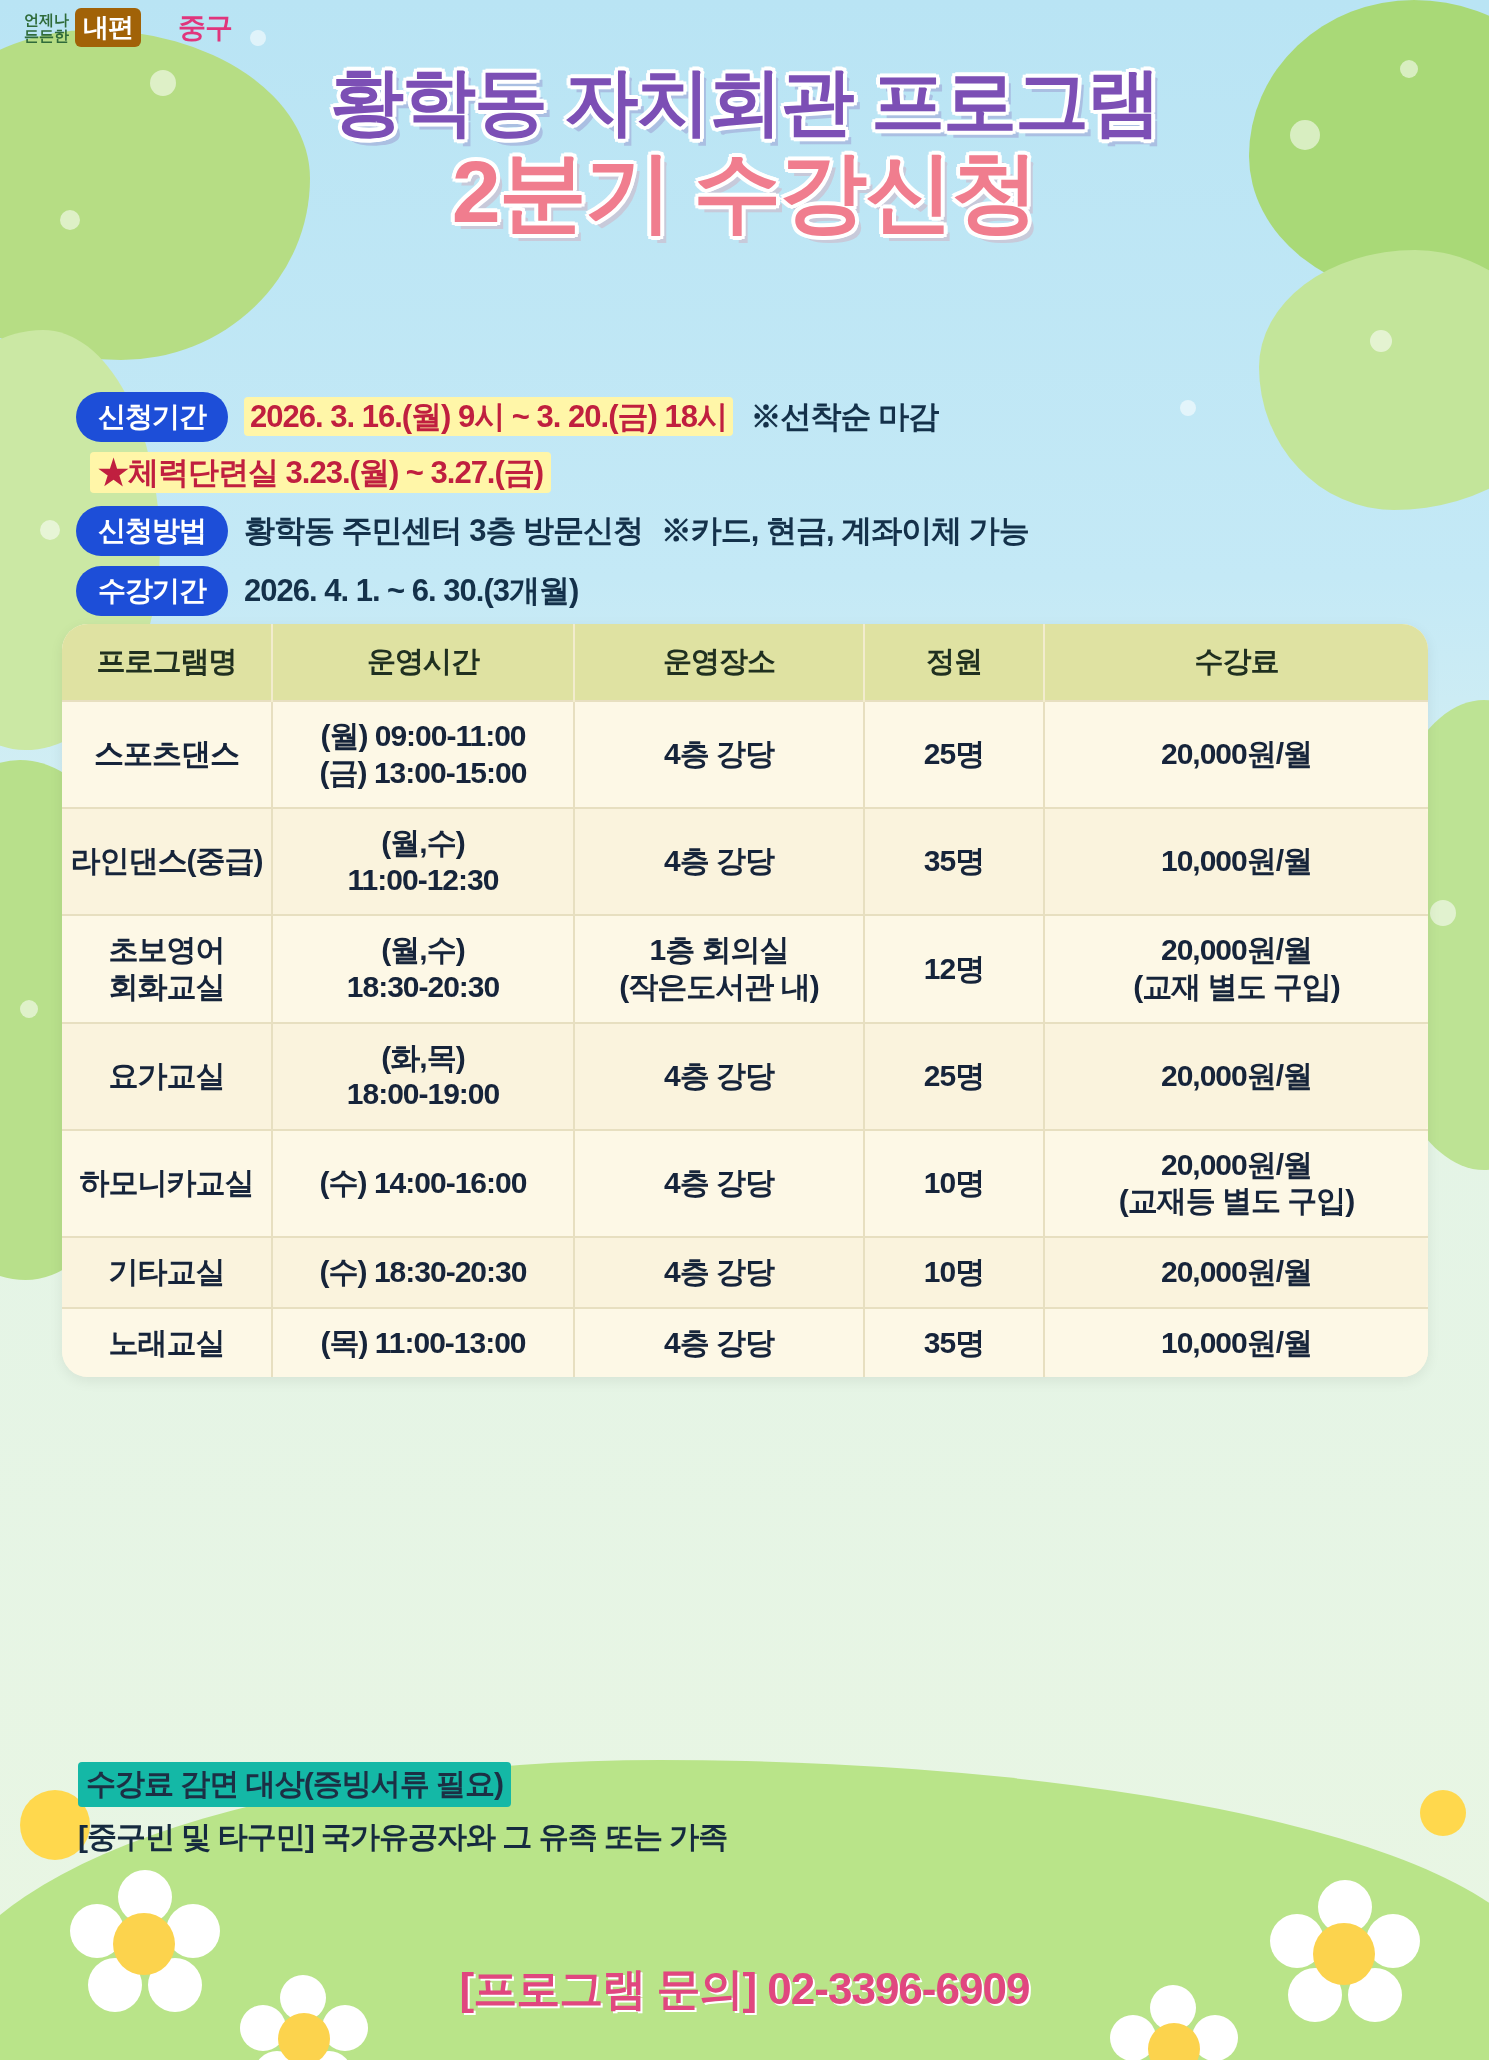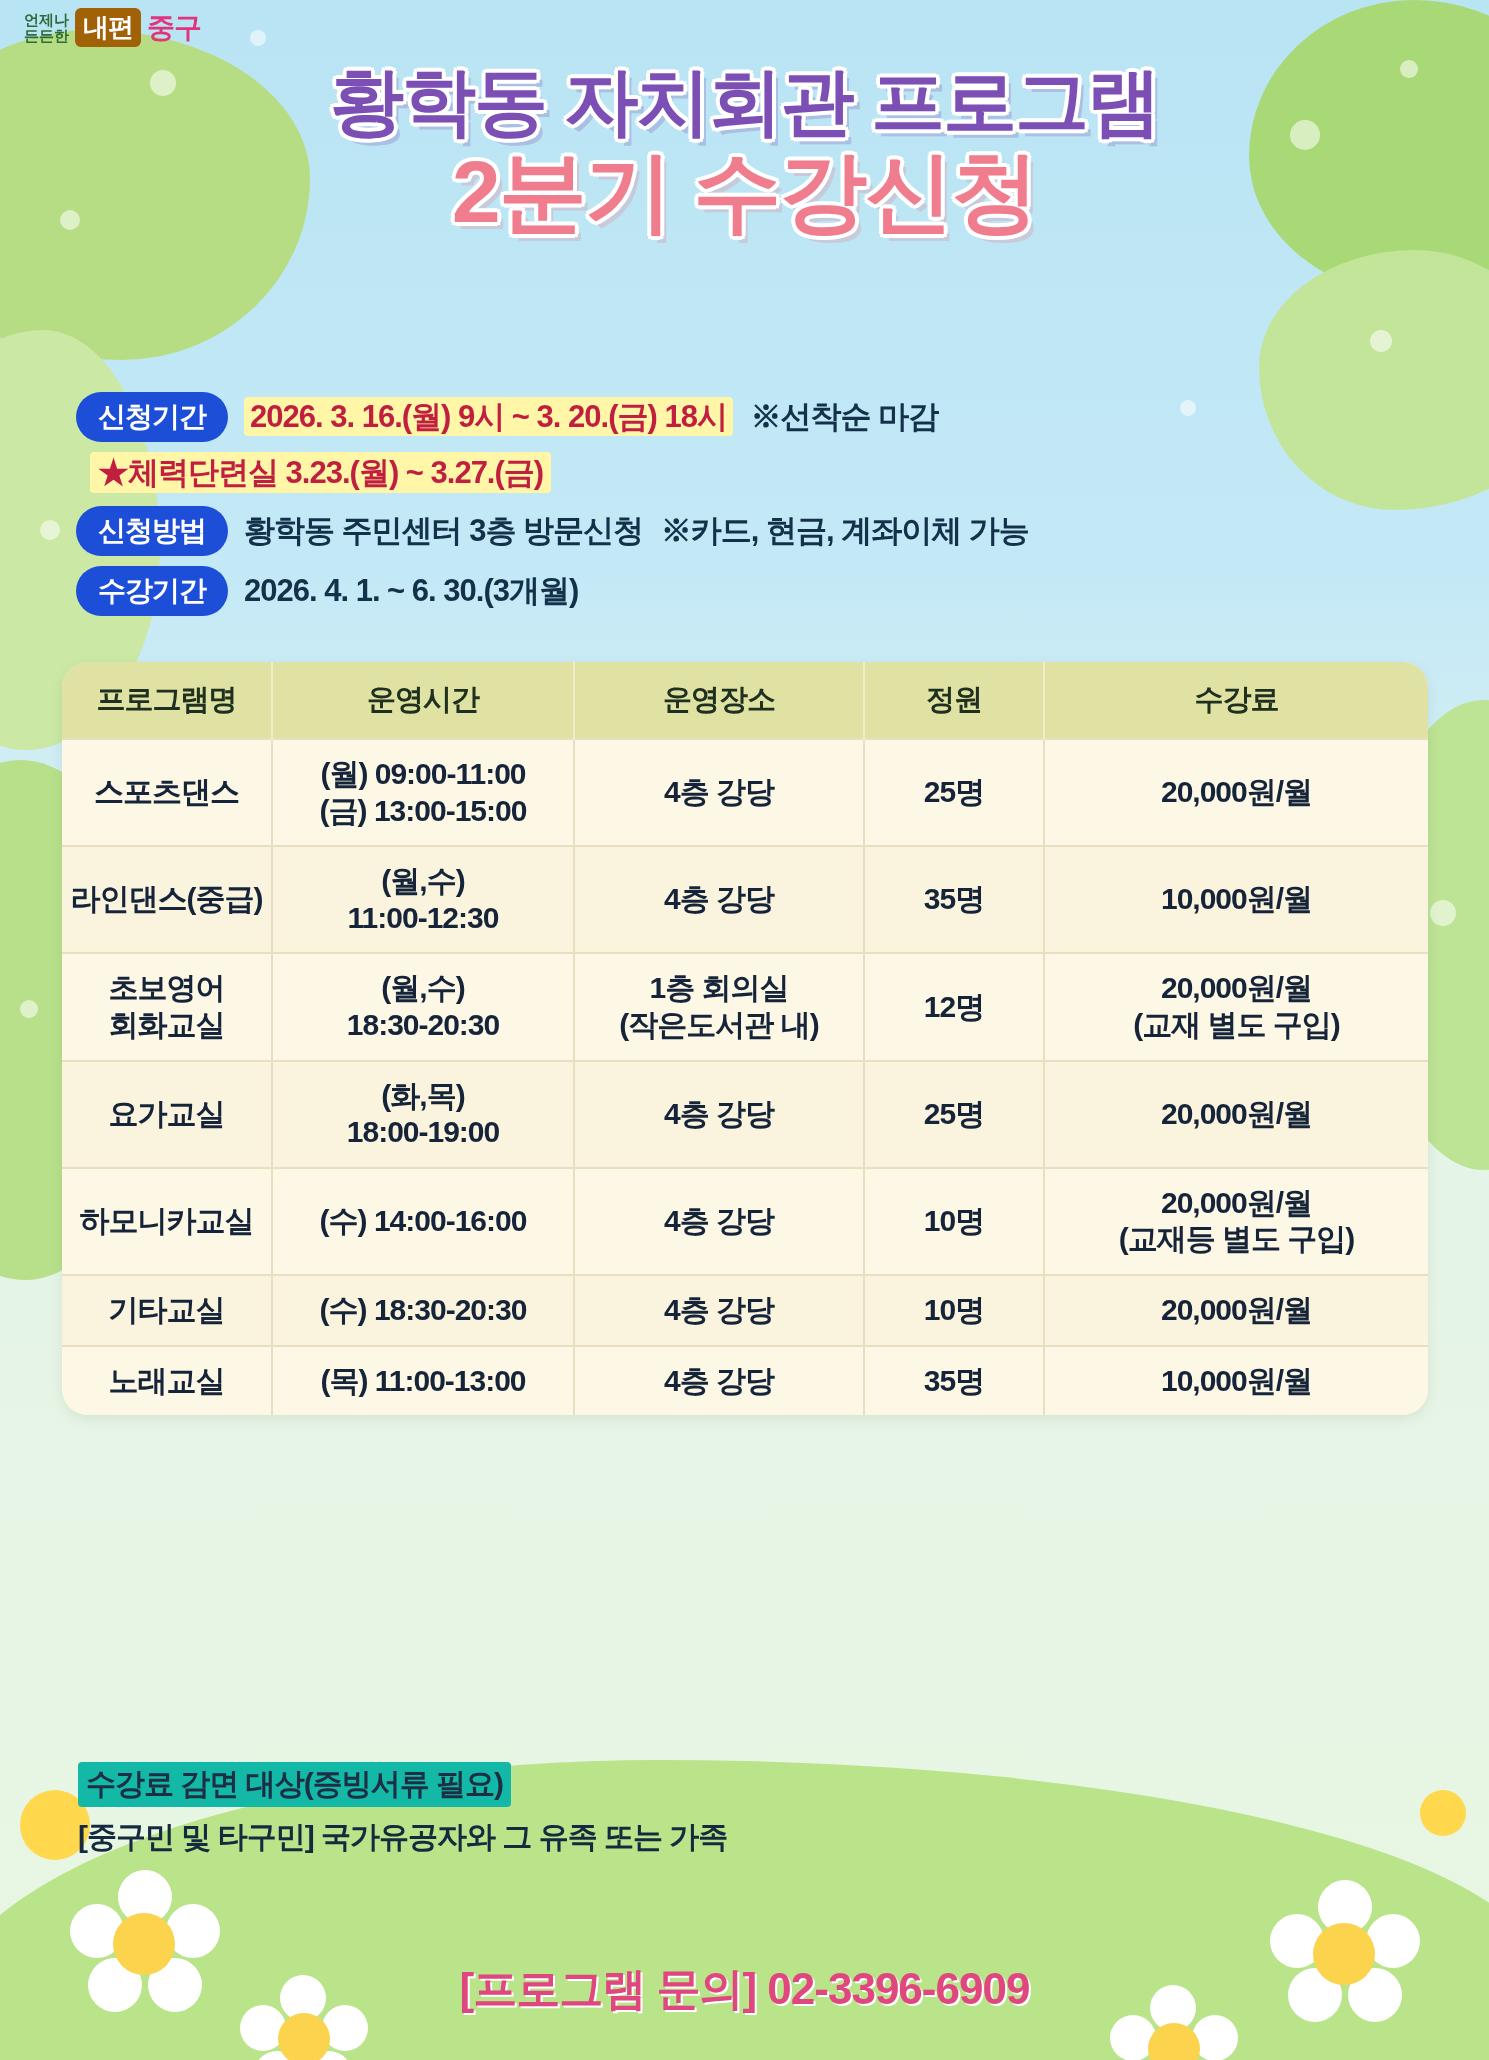--- a/index.html
+++ b/index.html
@@ -67,20 +67,21 @@
     font-weight: 800;
     padding: 2px 8px;
     border-radius: 6px;
     letter-spacing: -1px;
   }
   .logo .badge2 {
     color: #e0357c;
     font-size: 28px;
     font-weight: 800;
     letter-spacing: -1px;
+    margin-left: 31px;
   }
 
   
   .title-wrap {
     position: absolute;
     top: 62px; left: 0; right: 0;
     text-align: center;
     z-index: 4;
   }
   .title1 {
@@ -160,21 +161,21 @@
     background: #fff6a8;
     color: #c01f3f;
     padding: 3px 8px;
     border-radius: 4px;
   }
 
   
   .table-card {
     position: absolute;
     left: 62px;
-    top: 662px;
+    top: 624px;
     width: 1366px;
     background: #fdf6e0;
     border-radius: 26px;
     box-shadow: 0 4px 14px rgba(0,0,0,.07);
     overflow: hidden;
     z-index: 4;
   }
   table {
     width: 100%;
     border-collapse: collapse;

